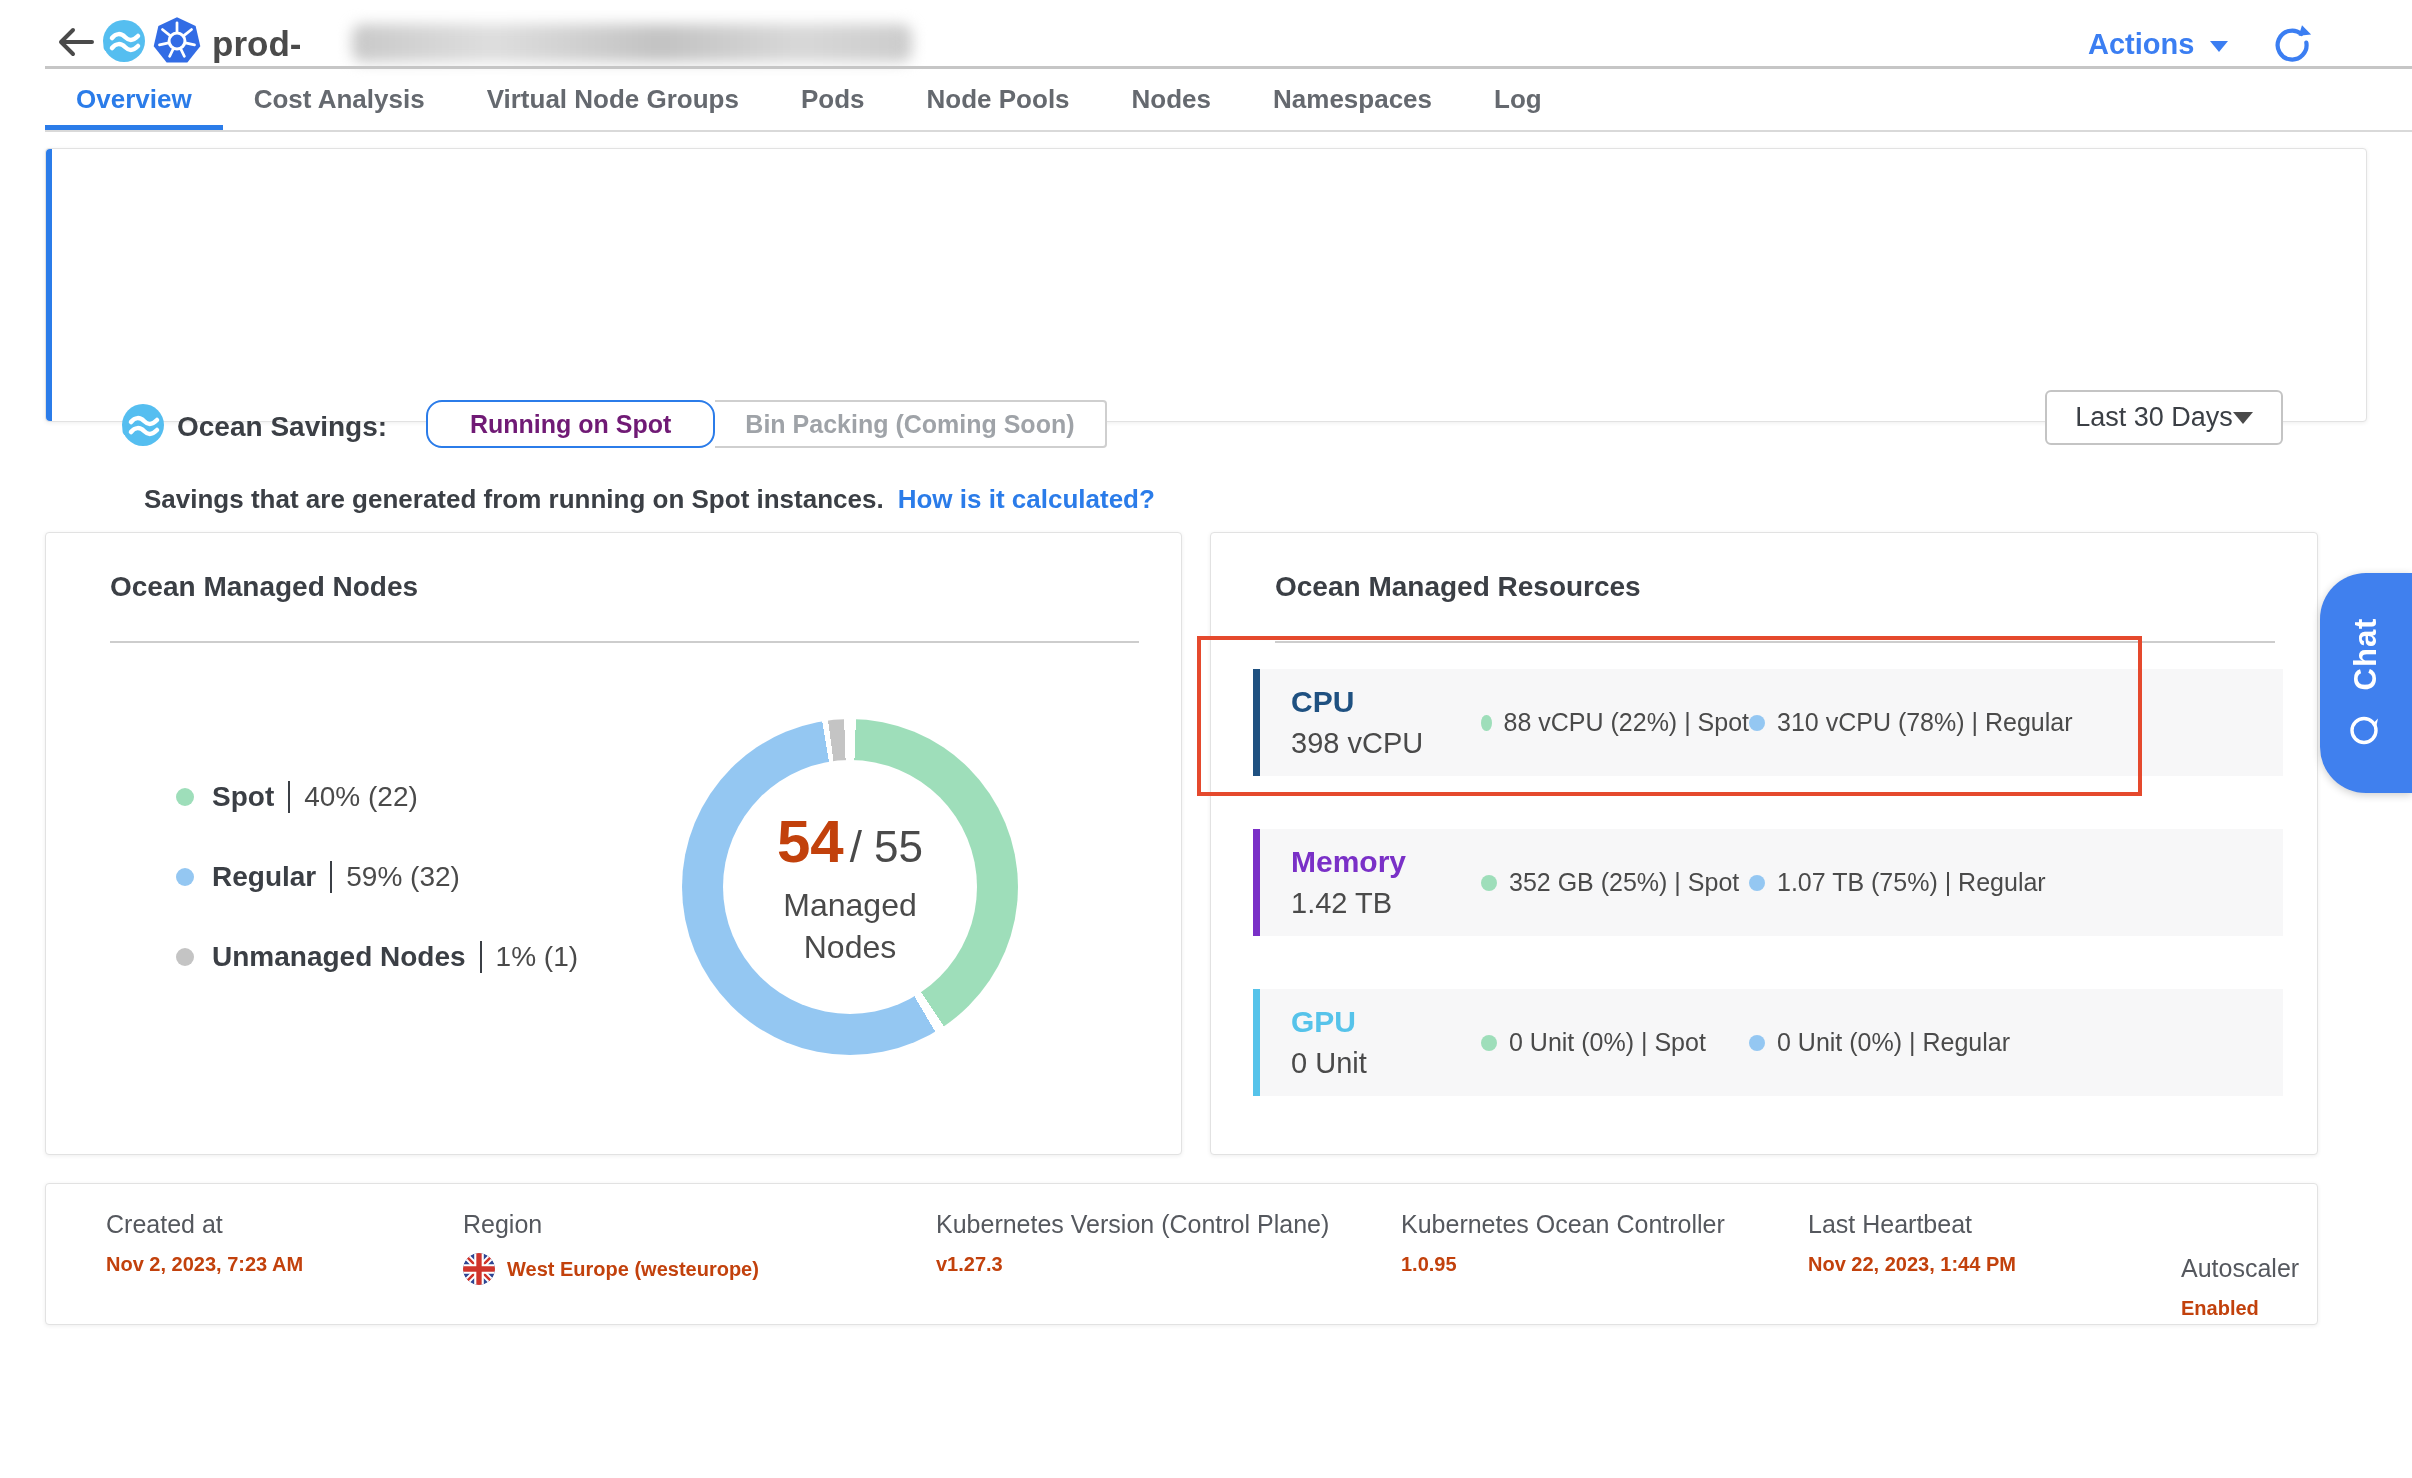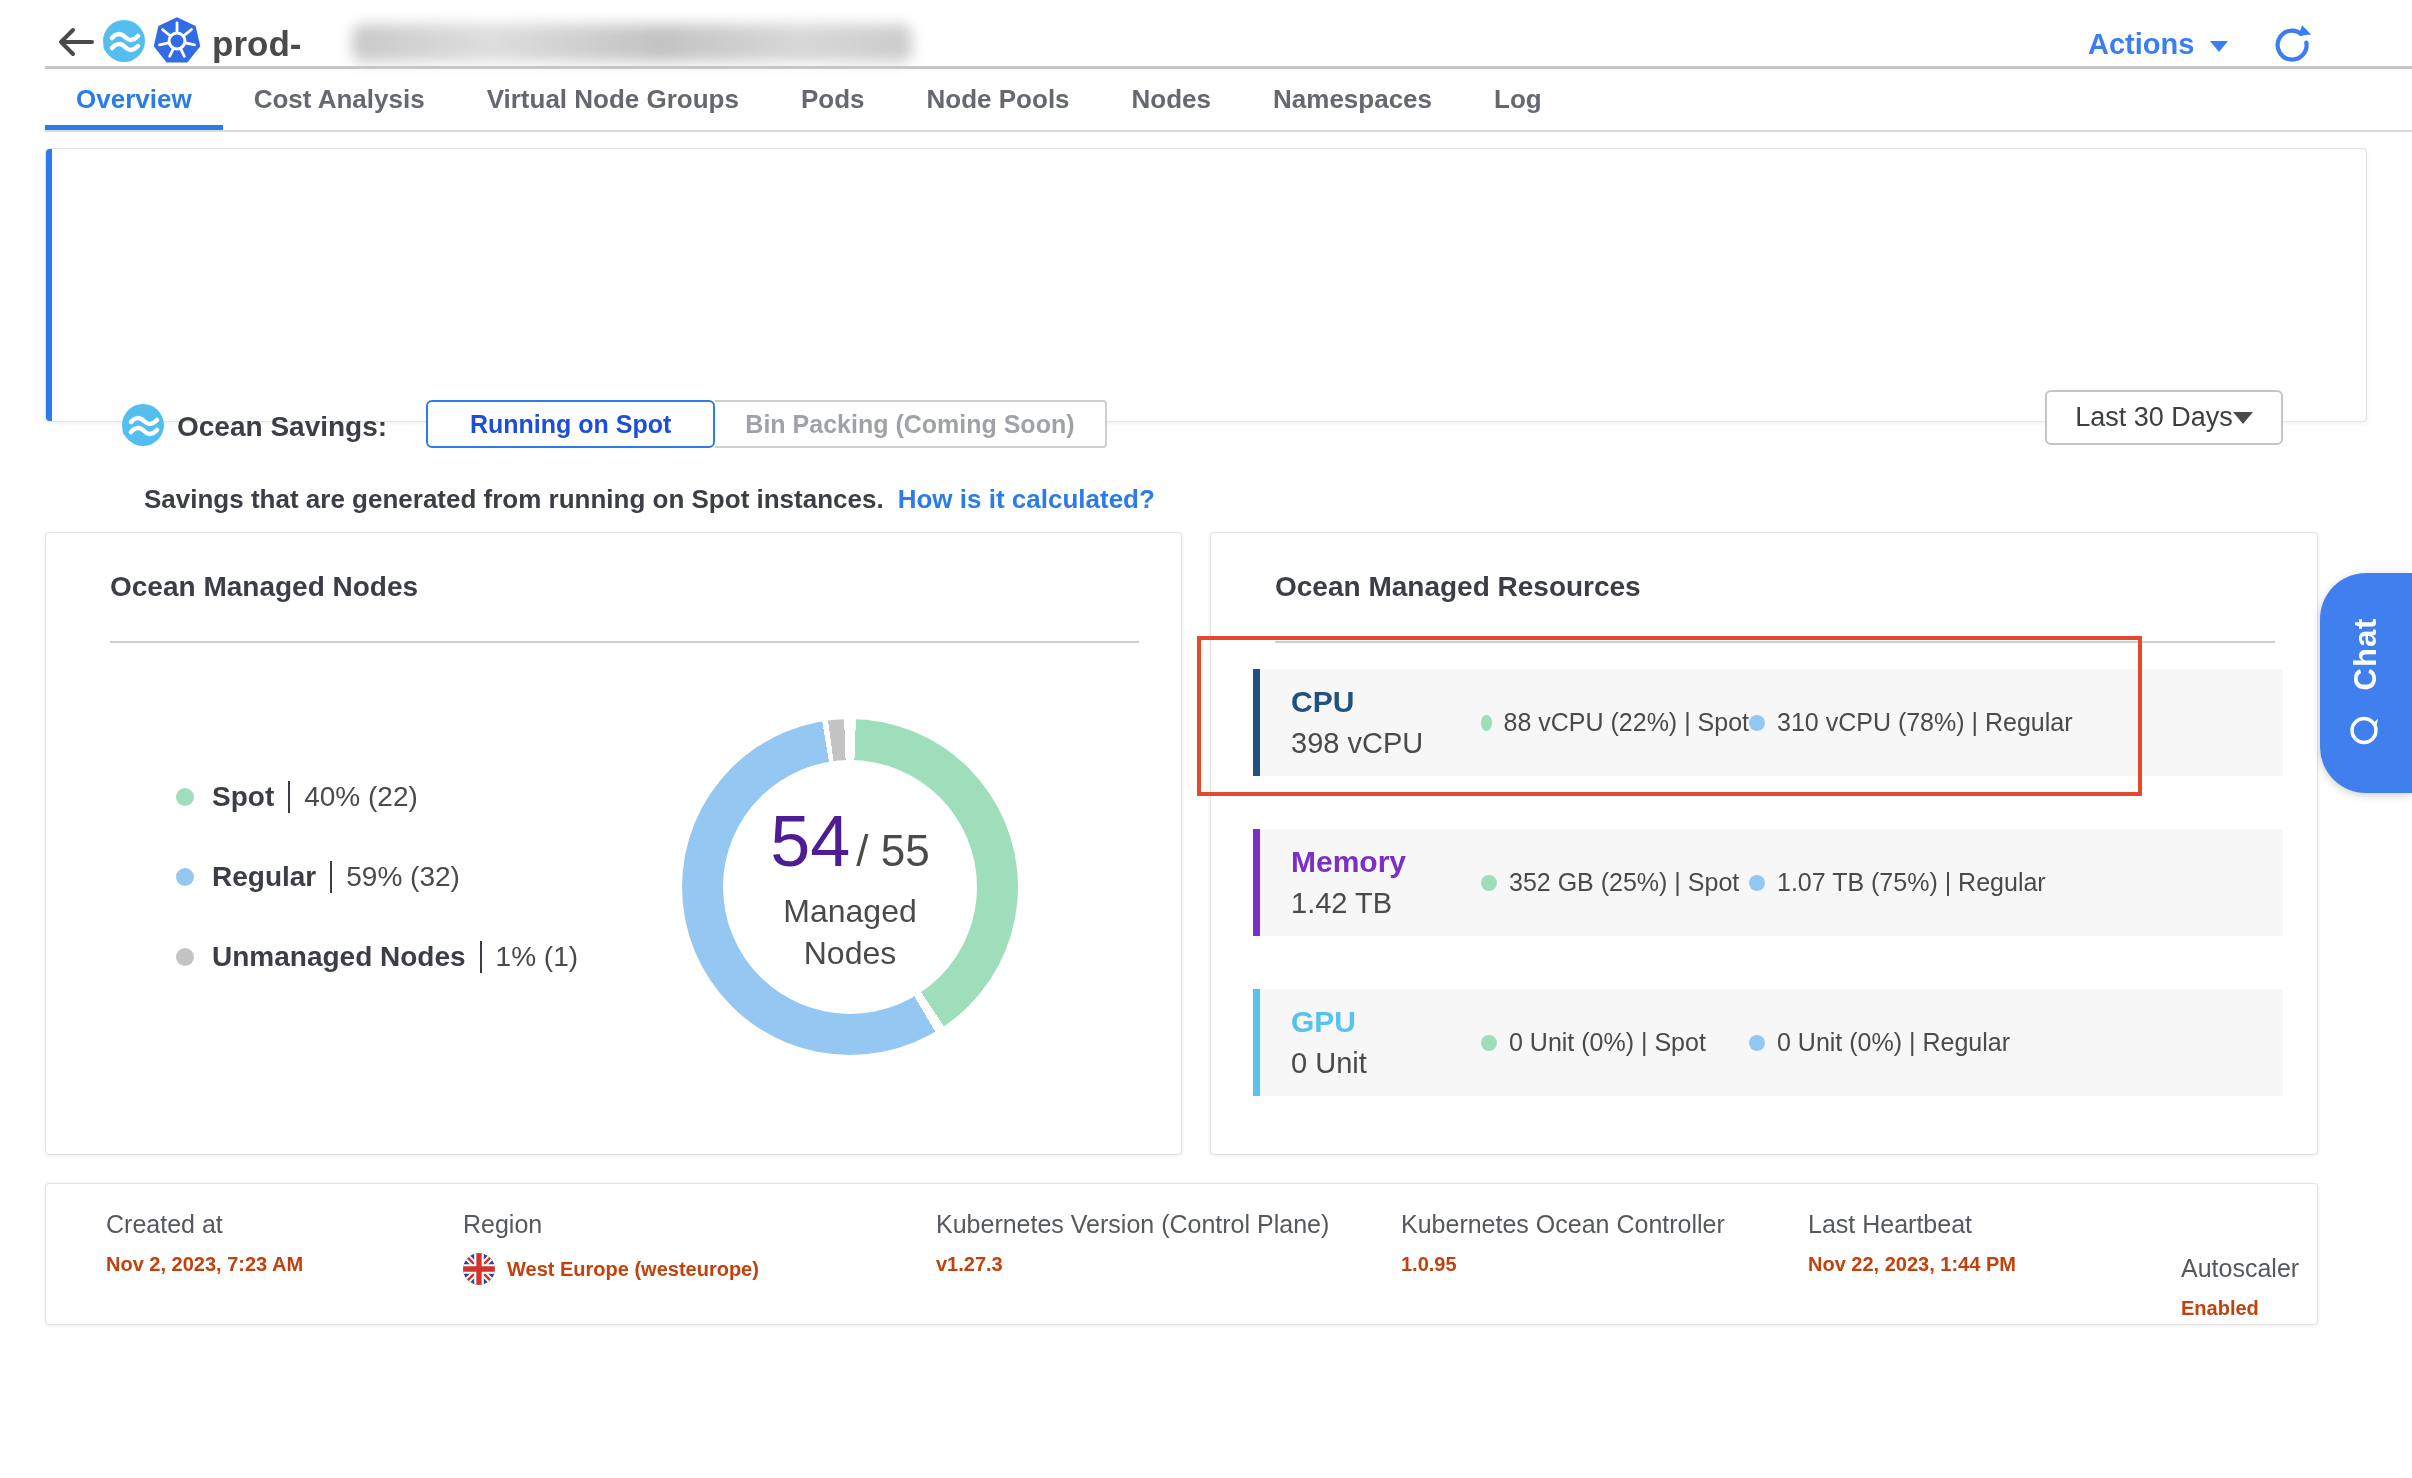--- a/index.html
+++ b/index.html
@@ -43,21 +43,21 @@
   
   .savings { left:45px; top:148px; width:2322px; height:274px; }
   .savings-accent { left:0; top:0; bottom:0; width:6px; background:#2B7CE9; position:absolute;
     border-radius:4px 0 0 4px; }
   .sv-wave { left:73px; top:253px; width:46px; height:46px; position:absolute; }
   .sv-wave svg, .hdr-logo-spot svg { display:block; }
   .sv-label { position:absolute; left:131px; top:262px; font-size:28px; font-weight:700; color:#3B3F45; }
   .sv-toggle { position:absolute; left:380px; top:251px; display:flex; }
   .sv-btn { height:48px; display:flex; align-items:center; font-size:25px; font-weight:700;
     background:#fff; cursor:pointer; white-space:nowrap; }
-  .sv-btn.on { border:2px solid #2B7CE9; border-radius:6px; color:#1d4ed8; padding:0 42px; z-index:1; }
+  .sv-btn.on { border:2px solid #2B7CE9; border-radius:16px; color:#701a75; padding:0 42px; z-index:1; }
   .sv-btn.off { border:2px solid #CFCFCF; border-left:none; border-radius:0 4px 4px 0;
     color:#9FA3A8; padding:0 30px; }
   .sv-period { position:absolute; left:1999px; top:241px; width:238px; height:55px;
     border:2px solid #C4C4C4; border-radius:6px; display:flex; align-items:center;
     justify-content:center; padding:0 24px; font-size:27px; color:#3B3F45; cursor:pointer;
     background:#fff; }
   .caret-down-dark { width:0; height:0; border-left:10px solid transparent;
     border-right:10px solid transparent; border-top:12px solid #4A4A4A; } 
   .sv-desc-row { position:absolute; left:73px; top:335px; font-size:26px; display:flex; gap:14px; }
   .sv-desc-txt { font-weight:700; color:#3B3F45;margin-left:25px; }
@@ -82,21 +82,21 @@
   .legend-name { font-weight:700; color:#3B3F45; }
   .legend-bar { width:2px; height:32px; background:#3B3F45; margin:0 14px; }
   .donut { position:absolute; left:636px; top:186px; width:336px; height:336px; border-radius:50%;
     background:conic-gradient(#fff 0deg 2deg, #9EDEBA 2deg 146deg, #fff 146deg 149.5deg,
       #94C7F2 149.5deg 350.5deg, #fff 350.5deg 352.5deg, #C4C4C4 352.5deg 358deg, #fff 358deg 360deg);
   }
   .donut-hole { position:absolute; left:41px; top:41px; width:254px; height:254px;
     border-radius:50%; background:#fff; display:flex; flex-direction:column;
     align-items:center; justify-content:center; }
   .donut-count { display:flex; align-items:baseline; }
-  .donut-val { font-size:72px; font-weight:400; color:#4c1d95; }
+  .donut-val { font-size:60px; font-weight:700; color:#c2410c; }
   .donut-total { font-size:44px; color:#4A4A4A; margin-left:6px; }
   .donut-label { font-size:32px; color:#4A4A4A; text-align:center; width:180px; line-height:42px; margin-top:8px; }
 
   
   .res-card { left:1210px; top:532px; width:1108px; height:623px; }
   .res-row { position:absolute; left:42px; width:1030px; height:107px; background:#F7F7F8;
     display:flex; align-items:center; }
   .res-accent { position:absolute; left:0; top:0; bottom:0; width:7px; }
   .res-row.cpu { top:136px; } .res-row.cpu .res-accent { background:#1F5181; }
   .res-row.mem { top:296px; } .res-row.mem .res-accent { background:#7A30C7; }

